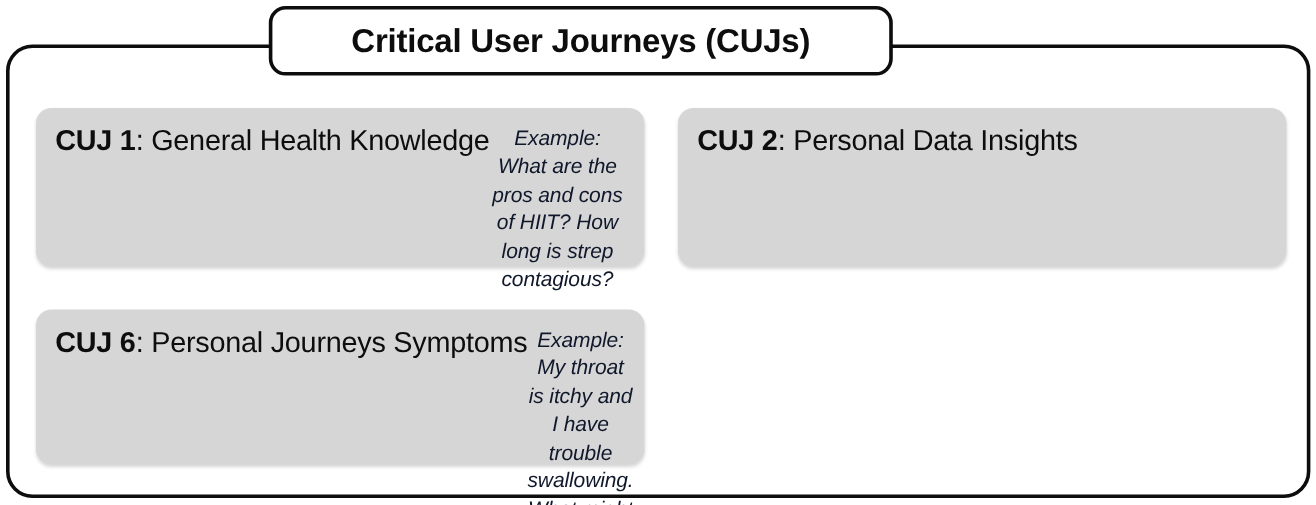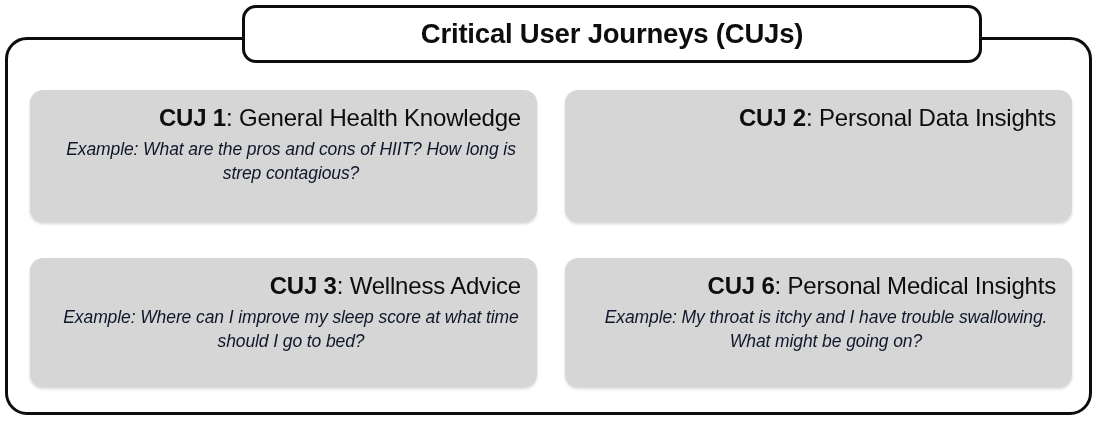--- a/index.html
+++ b/index.html
@@ -30,23 +30,23 @@
     height: 378px;
     box-sizing: border-box;
     border: 3.5px solid #0d0d0d;
     border-radius: 22px;
     background: #ffffff;
   }
 
   
   .title-chip {
     position: absolute;
-    left: 242px;
+    left: 224px;
     top: 5px;
-    width: 740px;
+    width: 520px;
     height: 58px;
     box-sizing: border-box;
     border: 3.5px solid #0d0d0d;
     border-radius: 14px;
     background: #ffffff;
     display: flex;
     align-items: center;
     justify-content: center;
     z-index: 5;
   }
@@ -72,22 +72,22 @@
     column-gap: 28px;
     row-gap: 36px;
     z-index: 2;
   }
 
   .cuj-card {
     background: #d6d6d6;
     border-radius: 13px;
     box-shadow: 0 2px 3px rgba(0,0,0,0.16);
     display: flex;
-    flex-direction: column;
-    align-items: flex-end;
+    flex-direction: row;
+    align-items: flex-start;
     justify-content: flex-start;
     padding: 14px 16px 26px 16px;
     box-sizing: border-box;
     text-align: center;
   }
 
   .card-heading {
     font-size: 24px;
     color: #0d0d0d;
     line-height: 1.18;
@@ -138,35 +138,25 @@
       </div>
     </div>
 
     <div class="cuj-card">
       <div class="card-heading">
         <span class="lbl">CUJ 2</span><span class="sep">:</span>
         <span class="ttl">Personal Data Insights</span>
       </div>
     </div>
 
-    <div class="cuj-card">
-      <div class="card-heading">
-        <span class="lbl">CUJ 3</span><span class="sep">:</span>
-        <span class="ttl">Wellness Advice</span>
-      </div>
-      <div class="card-example">
-        <span class="ex-lbl">Example:</span>
-        <span>Where can I improve my sleep score at what time should I go to bed?</span>
-      </div>
-    </div>
 
     <div class="cuj-card">
       <div class="card-heading">
         <span class="lbl">CUJ 6</span><span class="sep">:</span>
-        <span class="ttl">Personal Medical Insights</span>
+        <span class="ttl">Personal Journeys Symptoms</span>
       </div>
       <div class="card-example">
         <span class="ex-lbl">Example:</span>
         <span>My throat is itchy and I have trouble swallowing. What might be going on?</span>
       </div>
     </div>
 
   </div>
 </div>
 

